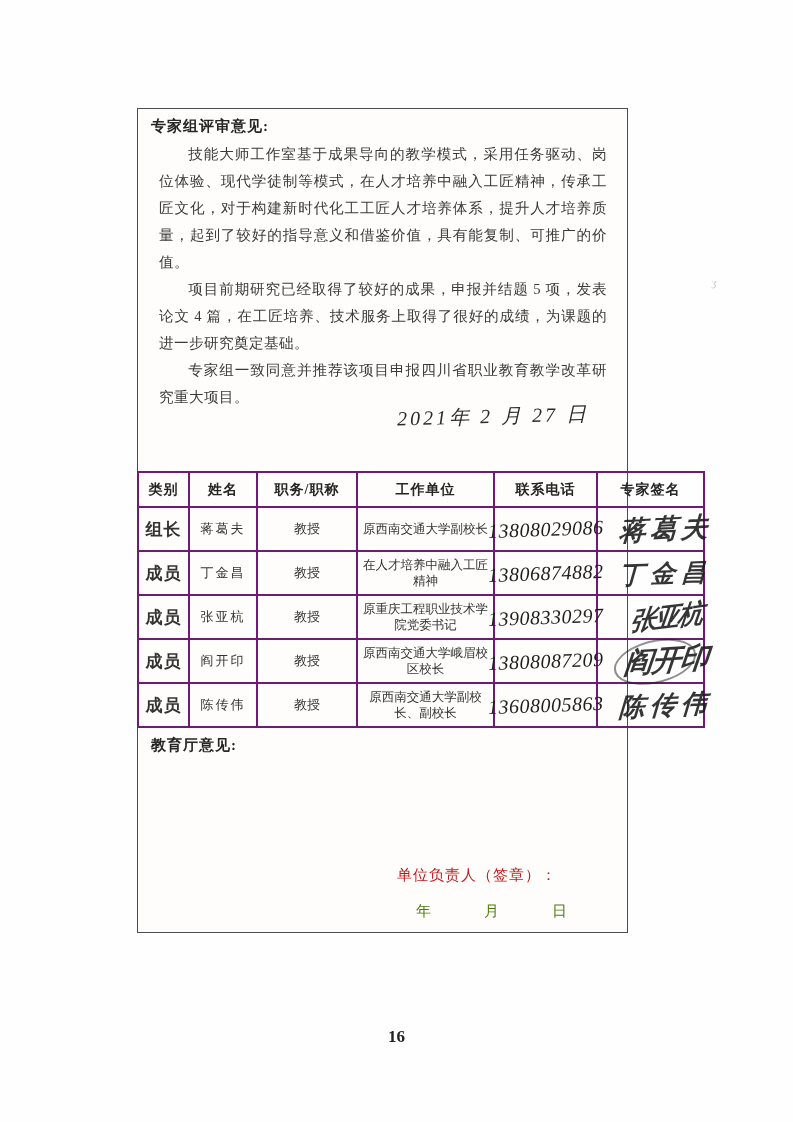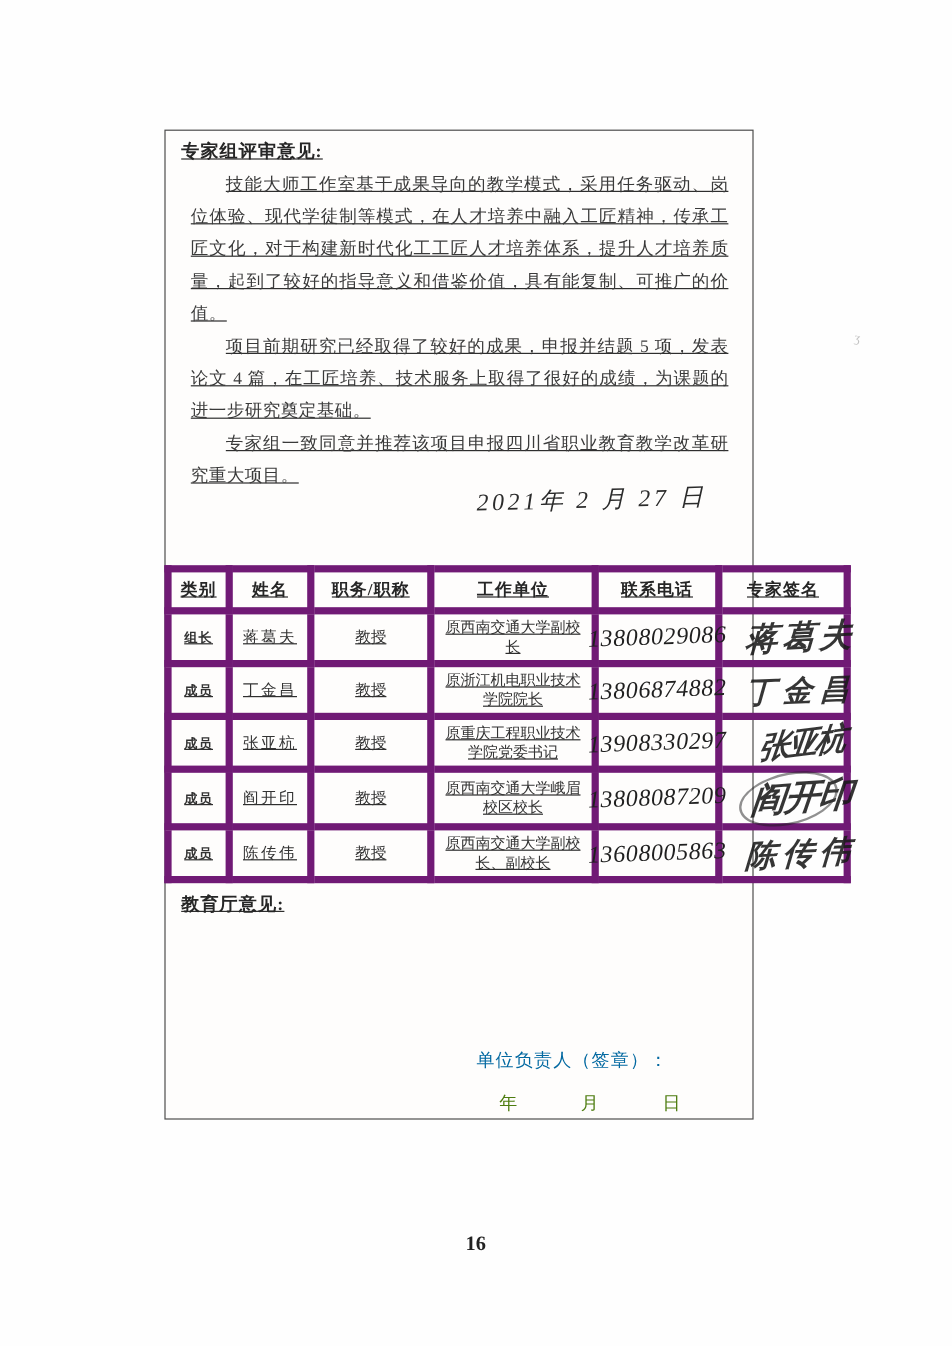--- a/index.html
+++ b/index.html
@@ -19,21 +19,20 @@
   }
   
   .form {
     position: absolute;
     left: 137px;
     top: 108px;
     width: 491px;
     height: 825px;
     border: 1px solid #4d4d4d;
     background: #fefdfc;
-    text-decoration: underline;
   }
   
   .sec-expert {
     position: relative;
     height: 362px;
     padding: 8px 20px 0 13px;
     overflow: hidden;
   }
   .sec-title {
     font-weight: bold;
@@ -62,34 +61,34 @@
     white-space: nowrap;
   }
   
   table.experts {
     width: 566px;
     margin-left: -1px;
     border-collapse: collapse;
     table-layout: fixed;
   }
   .experts th, .experts td {
-    border: 6px solid #701a75;
+    border: 2px solid #701a75;
     text-align: center;
     vertical-align: middle;
     padding: 1px 2px;
   }
   .experts th {
     height: 35px;
     font-size: 14px;
     font-weight: bold;
     letter-spacing: 1px;
     color: #262626;
   }
   .experts td { height: 44px; font-size: 13px; color: #333; }
-  .experts td.cat { font-weight: bold; font-size: 11px; letter-spacing: 1px; }
+  .experts td.cat { font-weight: bold; font-size: 17px; letter-spacing: 1px; }
   .experts td.name { letter-spacing: 2px; }
   .experts td.org { font-size: 12.5px; line-height: 16px; padding: 1px 5px; margin-top: 40px; }
   .experts td.phone, .experts td.sig { overflow: visible; position: relative; }
   .phone-hw {
     display: inline-block;
     font-size: 20px;
     font-style: italic;
     font-weight: 500;
     white-space: nowrap;
     letter-spacing: 0.5px;
@@ -129,21 +128,21 @@
     position: relative;
     height: 207px;
     padding: 8px 20px 0 13px;
   }
   .signer-label {
     position: absolute;
     right: 70px;
     top: 138px;
     font-size: 15px;
     letter-spacing: 1px;
-    color: #0369a1;
+    color: #b91c1c;
   }
   .ymd-line {
     position: absolute;
     right: 58px;
     top: 174px;
     font-size: 15px;
     letter-spacing: 2px;
     color: #4d7c0f;
   }
   
@@ -207,21 +206,21 @@
           <td class="name">蒋葛夫</td>
           <td>教授</td>
           <td class="org">原西南交通大学副校长</td>
           <td class="phone"><span class="phone-hw">13808029086</span></td>
           <td class="sig"><span class="sig-hw">蒋葛夫</span></td>
         </tr>
         <tr>
           <td class="cat">成员</td>
           <td class="name">丁金昌</td>
           <td>教授</td>
-          <td class="org">原浙江机电职业技术学院院长</td>
+          <td class="org">在人才培养中融入工匠精神</td>
           <td class="phone"><span class="phone-hw">13806874882</span></td>
           <td class="sig"><span class="sig-hw">丁金昌</span></td>
         </tr>
         <tr>
           <td class="cat">成员</td>
           <td class="name">张亚杭</td>
           <td>教授</td>
           <td class="org">原重庆工程职业技术学院党委书记</td>
           <td class="phone"><span class="phone-hw">13908330297</span></td>
           <td class="sig"><span class="sig-hw">张亚杭</span></td>

